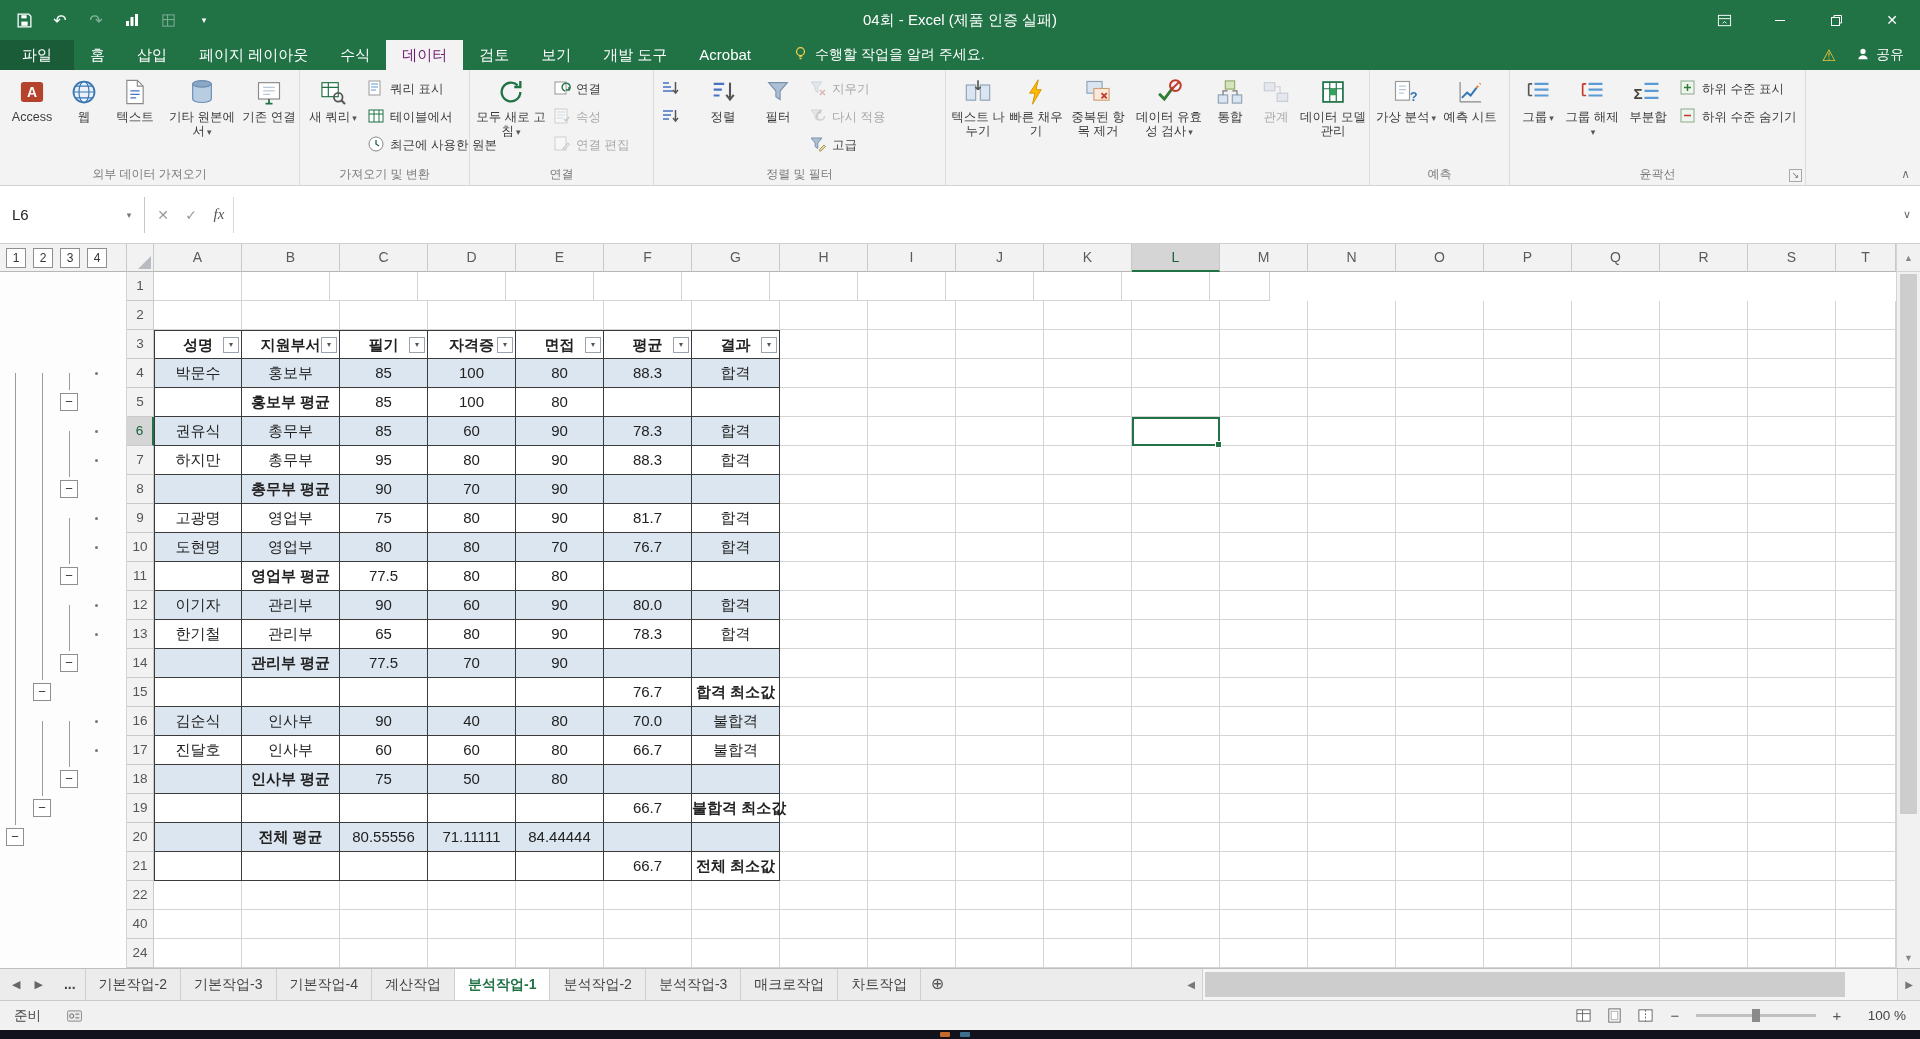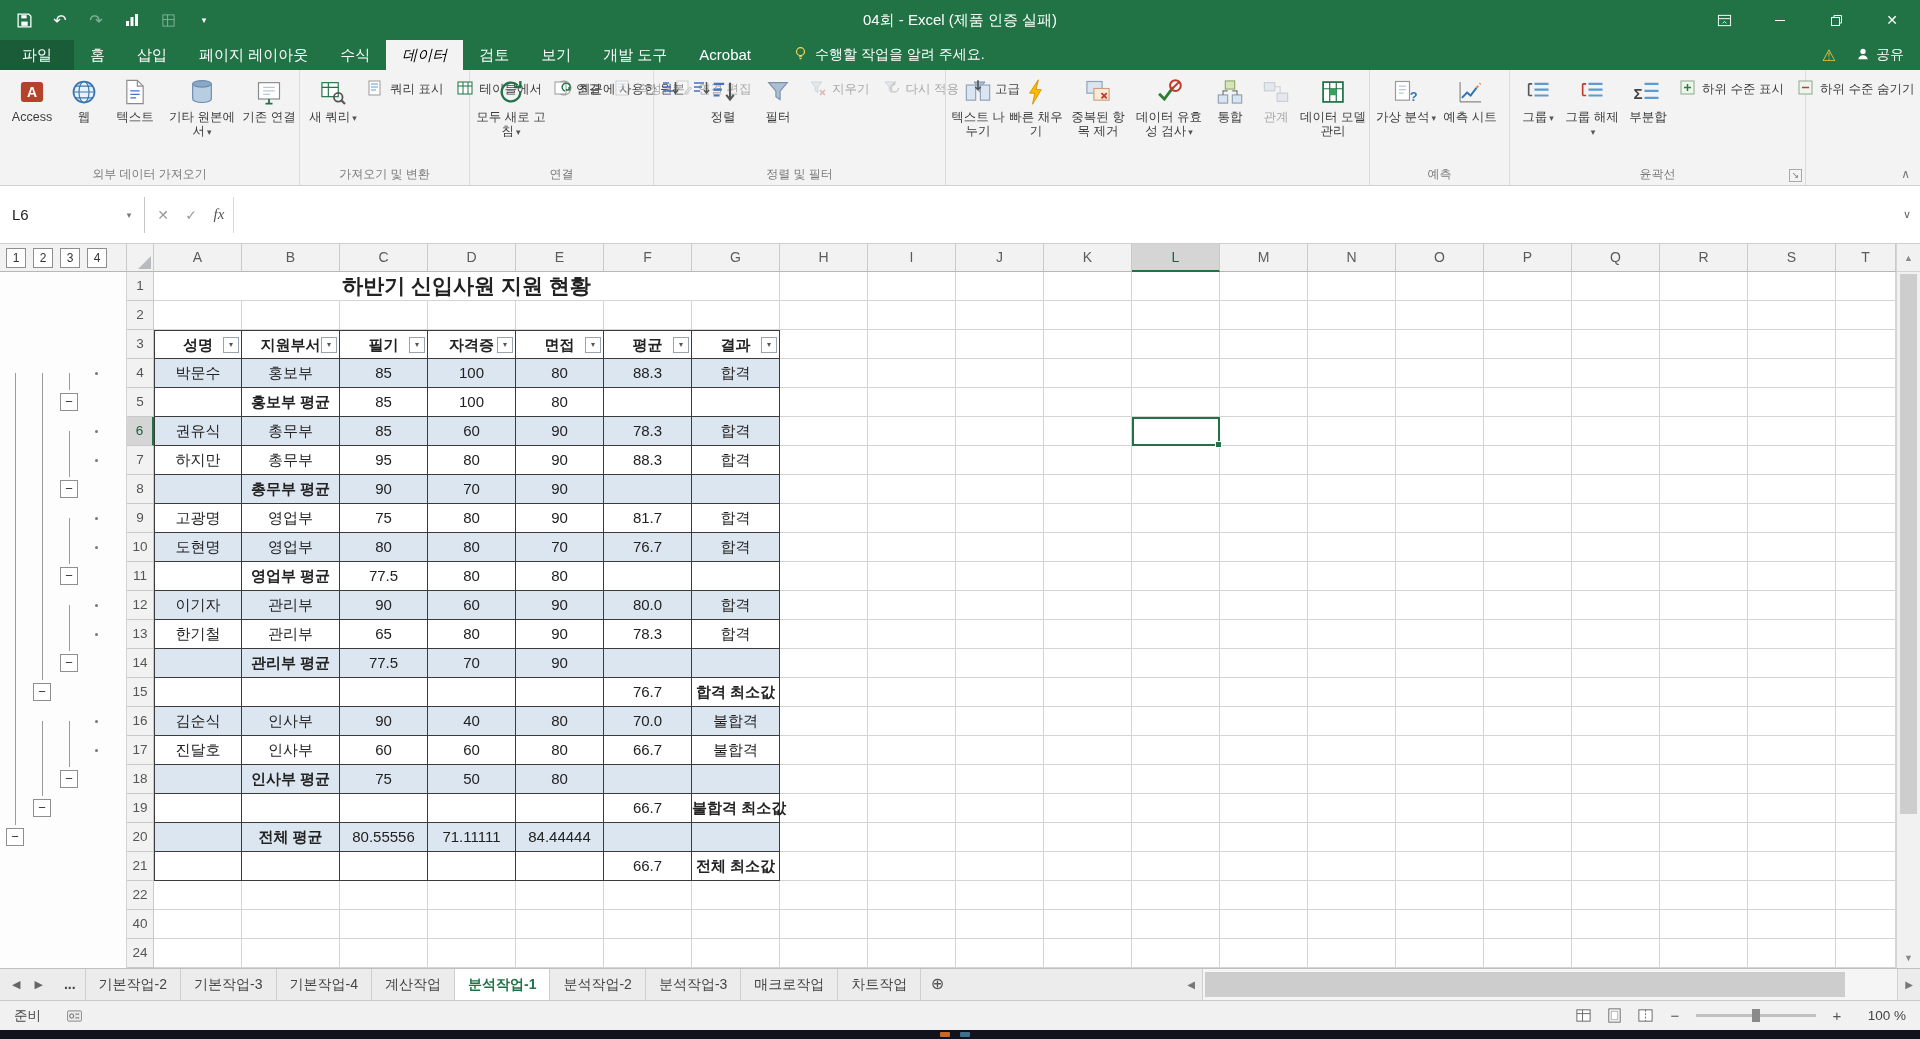--- a/index.html
+++ b/index.html
@@ -13,35 +13,35 @@
   .qat .qi { display:flex; align-items:center; justify-content:center; width:20px; height:20px; color:#fff; }
   .qat .dim { opacity:.45; }
   .title-text { position:absolute; left:50%; transform:translateX(-50%); font-size:15px; white-space:nowrap; }
   .win-controls { margin-left:auto; display:flex; height:100%; }
   .win-btn { width:56px; height:100%; display:flex; align-items:center; justify-content:center; font-size:14px; color:#fff; }
 
   
   .tabrow { height:30px; background:#217346; display:flex; align-items:stretch; color:#fff; font-size:15px; }
   .rtab { padding:0 16px; line-height:30px; white-space:nowrap; }
   .rtab.file { background:#1a5c38; padding:0 22px; }
-  .rtab.active { background:#f3f3f3; color:#000000;font-style:italic; }
+  .rtab.active { background:#f3f3f3; color:#701a75; }
   .tellme { display:flex; align-items:center; gap:7px; margin-left:26px; font-size:14px; }
   .tabrow-right { margin-left:auto; display:flex; align-items:center; gap:20px; padding-right:16px; font-size:14px; }
   .share-btn { display:flex; align-items:center; gap:6px; color:#fff; font-size:14px; }
   .warn { color:#f2c236; font-size:16px; }
 
   
   .ribbon { height:116px; background:#f3f3f3; border-bottom:1px solid #d2d2d2; display:flex; position:relative; }
   .rgroup { height:100%; border-right:1px solid #dcdcdc; display:flex; flex-direction:column; position:relative; flex:none; }
   .rbtns { flex:1; display:flex; align-items:flex-start; padding:3px 3px 0; }
   .rgroup-label { height:19px; font-size:12px; color:#7a7a7a; text-align:center; line-height:17px; white-space:nowrap; overflow:hidden; }
   .rbig { display:flex; flex-direction:column; align-items:center; height:88px; padding:3px 1px 0; font-size:12.5px; color:#3c3c3c; flex:none; }
   .rbig .ricon { height:32px; display:flex; align-items:center; justify-content:center; margin-bottom:2px; }
   .rlabel { display:block; text-align:center; line-height:14px; }
-  .rcol { display:flex; flex-direction:row; gap:5px; padding-top:5px; flex:none; }
+  .rcol { display:flex; flex-direction:column; gap:5px; padding-top:5px; flex:none; }
   .rsmall { display:flex; align-items:center; gap:5px; height:23px; padding:1px 4px; font-size:12.5px; color:#3c3c3c; white-space:nowrap; }
   .disabled { color:#a8a8a8 !important; }
   .disabled svg { opacity:.4; }
   .dd { font-size:9px; margin-left:2px; color:#555; }
   .ic { width:28px; height:28px; }
   .ics { width:18px; height:18px; flex:none; }
   .ribbon-collapse { position:absolute; right:10px; bottom:4px; color:#777; font-size:12px; }
   .launcher { position:absolute; right:3px; bottom:3px; width:13px; height:13px; border:1px solid #a9a9a9; color:#777; font-size:9px; line-height:11px; text-align:center; }
 
   
@@ -632,21 +632,20 @@
       <div class="ol-dot" style="left: 95px; top: 274px;"></div>
       <div class="ol-dot" style="left: 95px; top: 332px;"></div>
       <div class="ol-dot" style="left: 95px; top: 361px;"></div>
       <div class="ol-dot" style="left: 95px; top: 448px;"></div>
       <div class="ol-dot" style="left: 95px; top: 477px;"></div>
     </div>
   <div class="grid-wrap">
     <div id="grid-body">
         <div class="grid-row">
           <div class="row-h">1</div>
-          <div class="cell title-cell" style="width: 626px;">하반기 신입사원 지원 현황</div>
           <div class="cell" style="width: 88px;"></div>
           <div class="cell" style="width: 88px;"></div>
           <div class="cell" style="width: 88px;"></div>
           <div class="cell" style="width: 88px;"></div>
           <div class="cell" style="width: 88px;"></div>
           <div class="cell" style="width: 88px;"></div>
           <div class="cell" style="width: 88px;"></div>
           <div class="cell" style="width: 88px;"></div>
           <div class="cell" style="width: 88px;"></div>
           <div class="cell" style="width: 88px;"></div>

